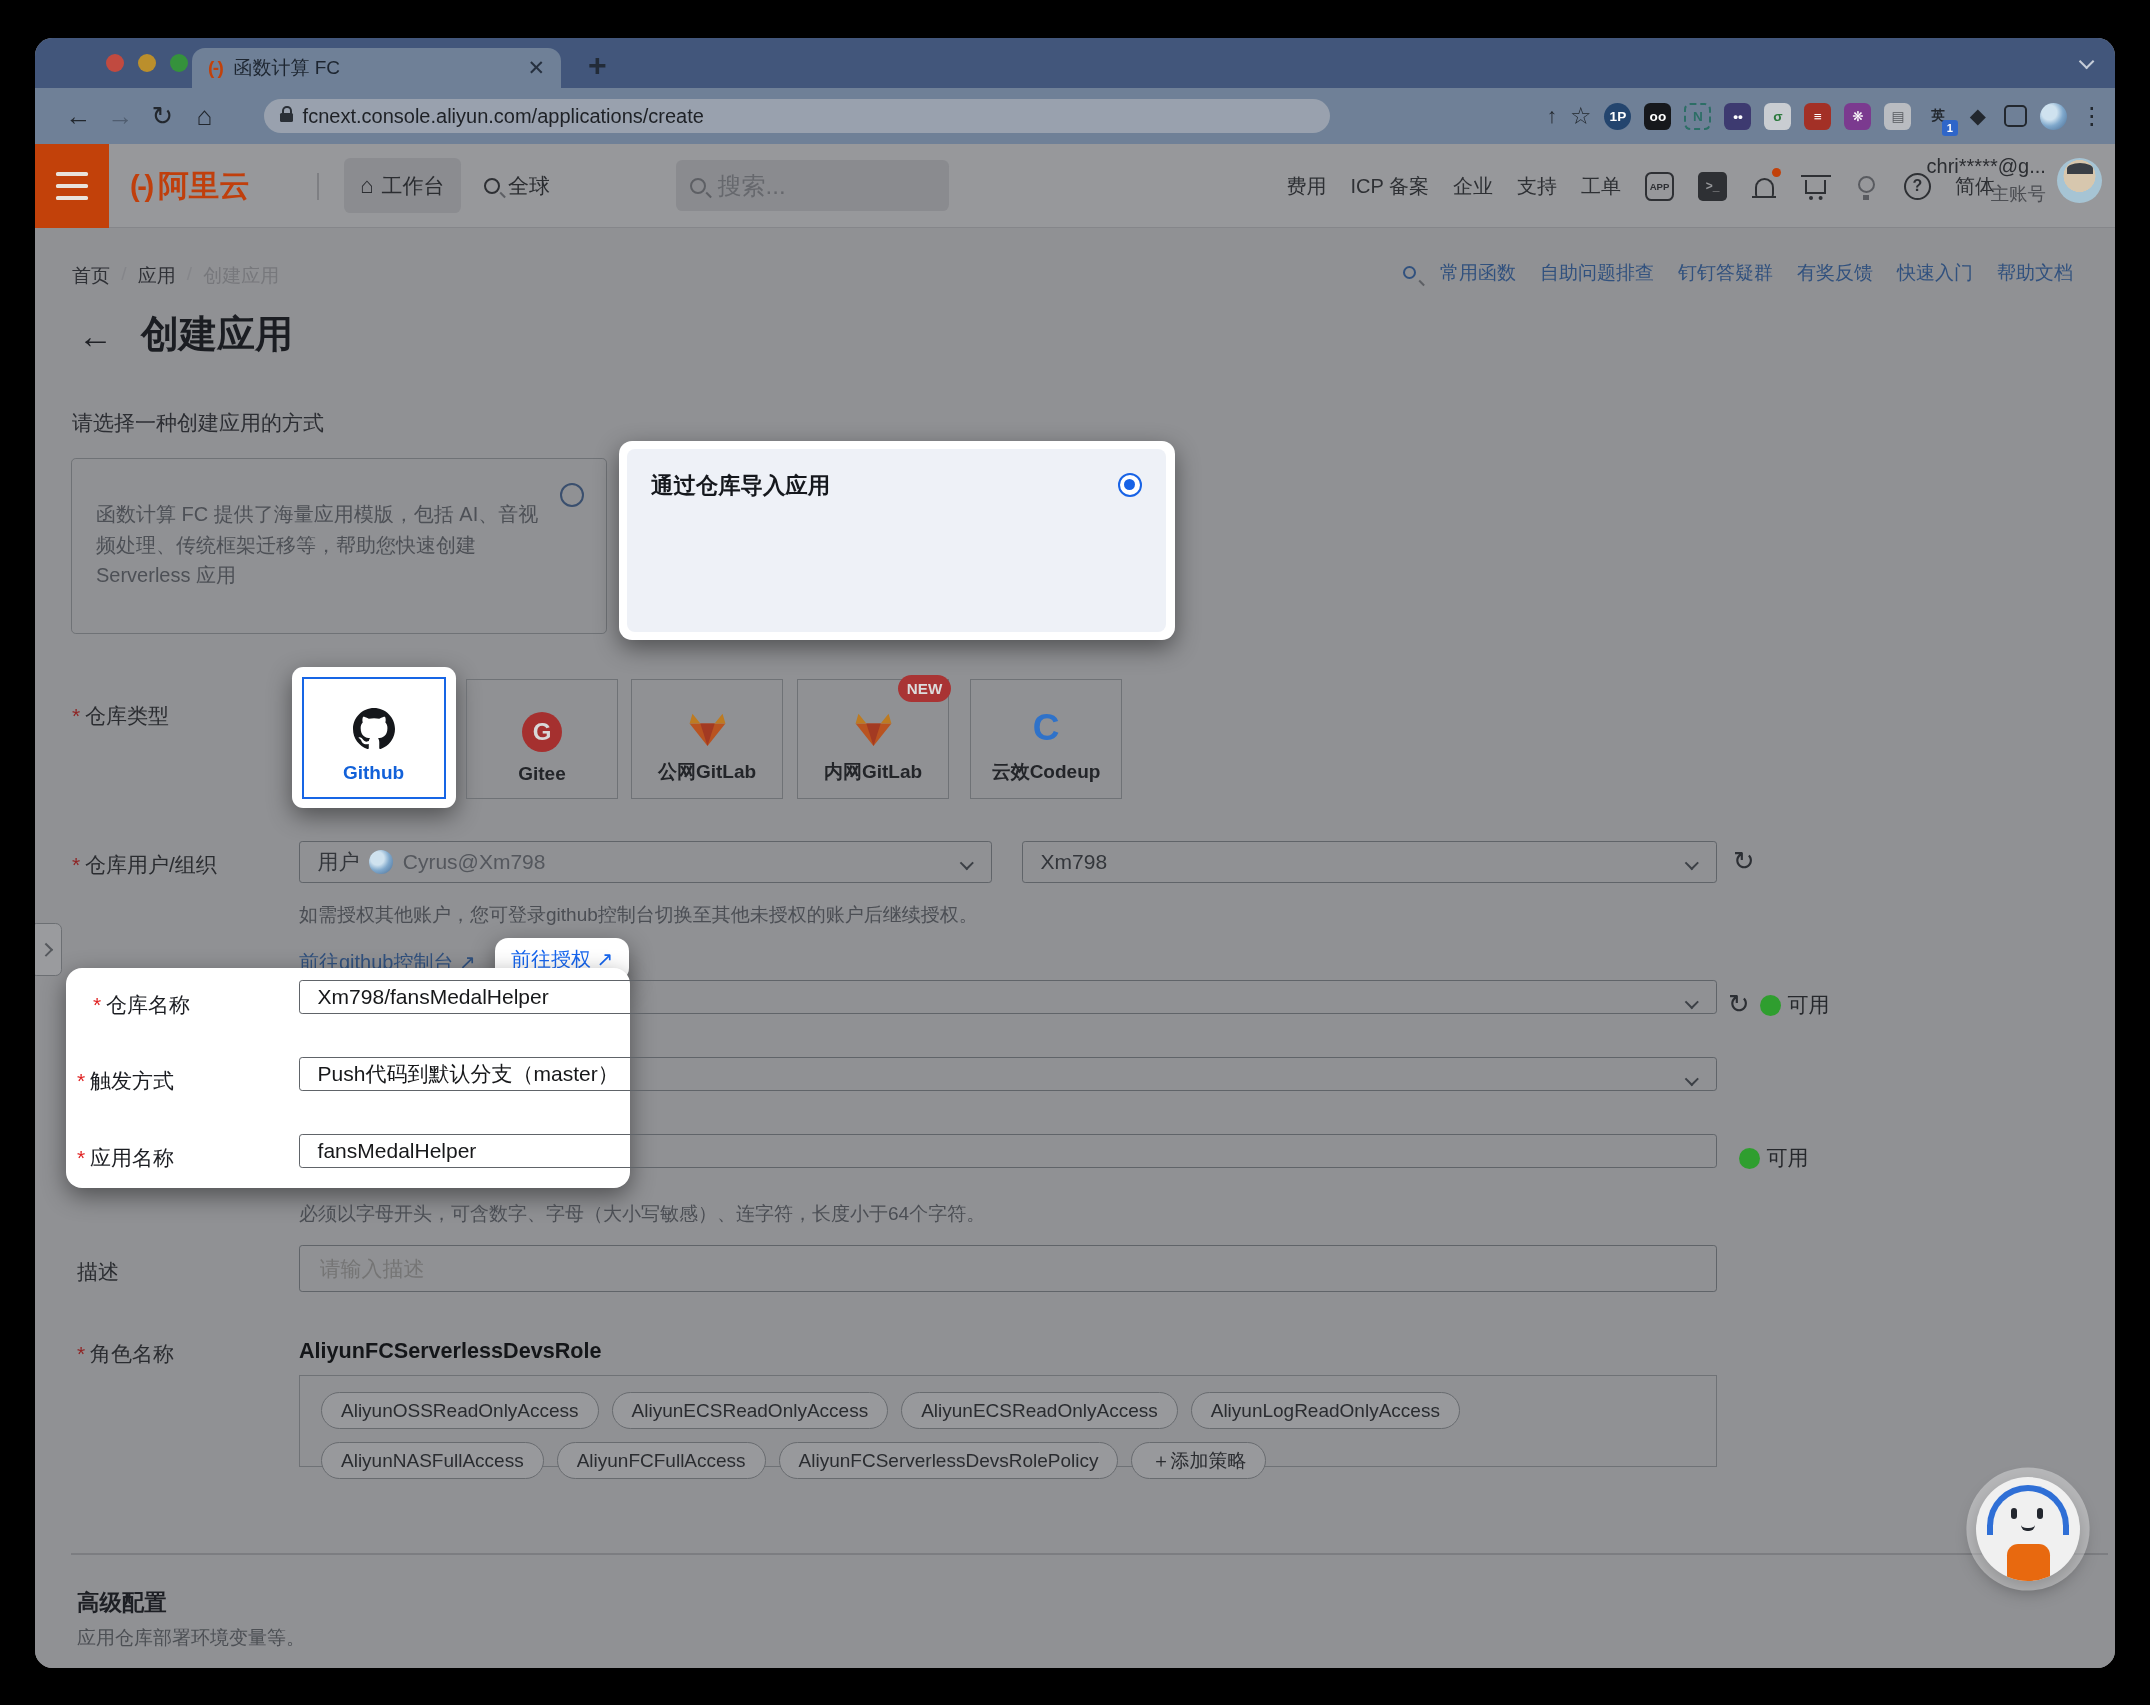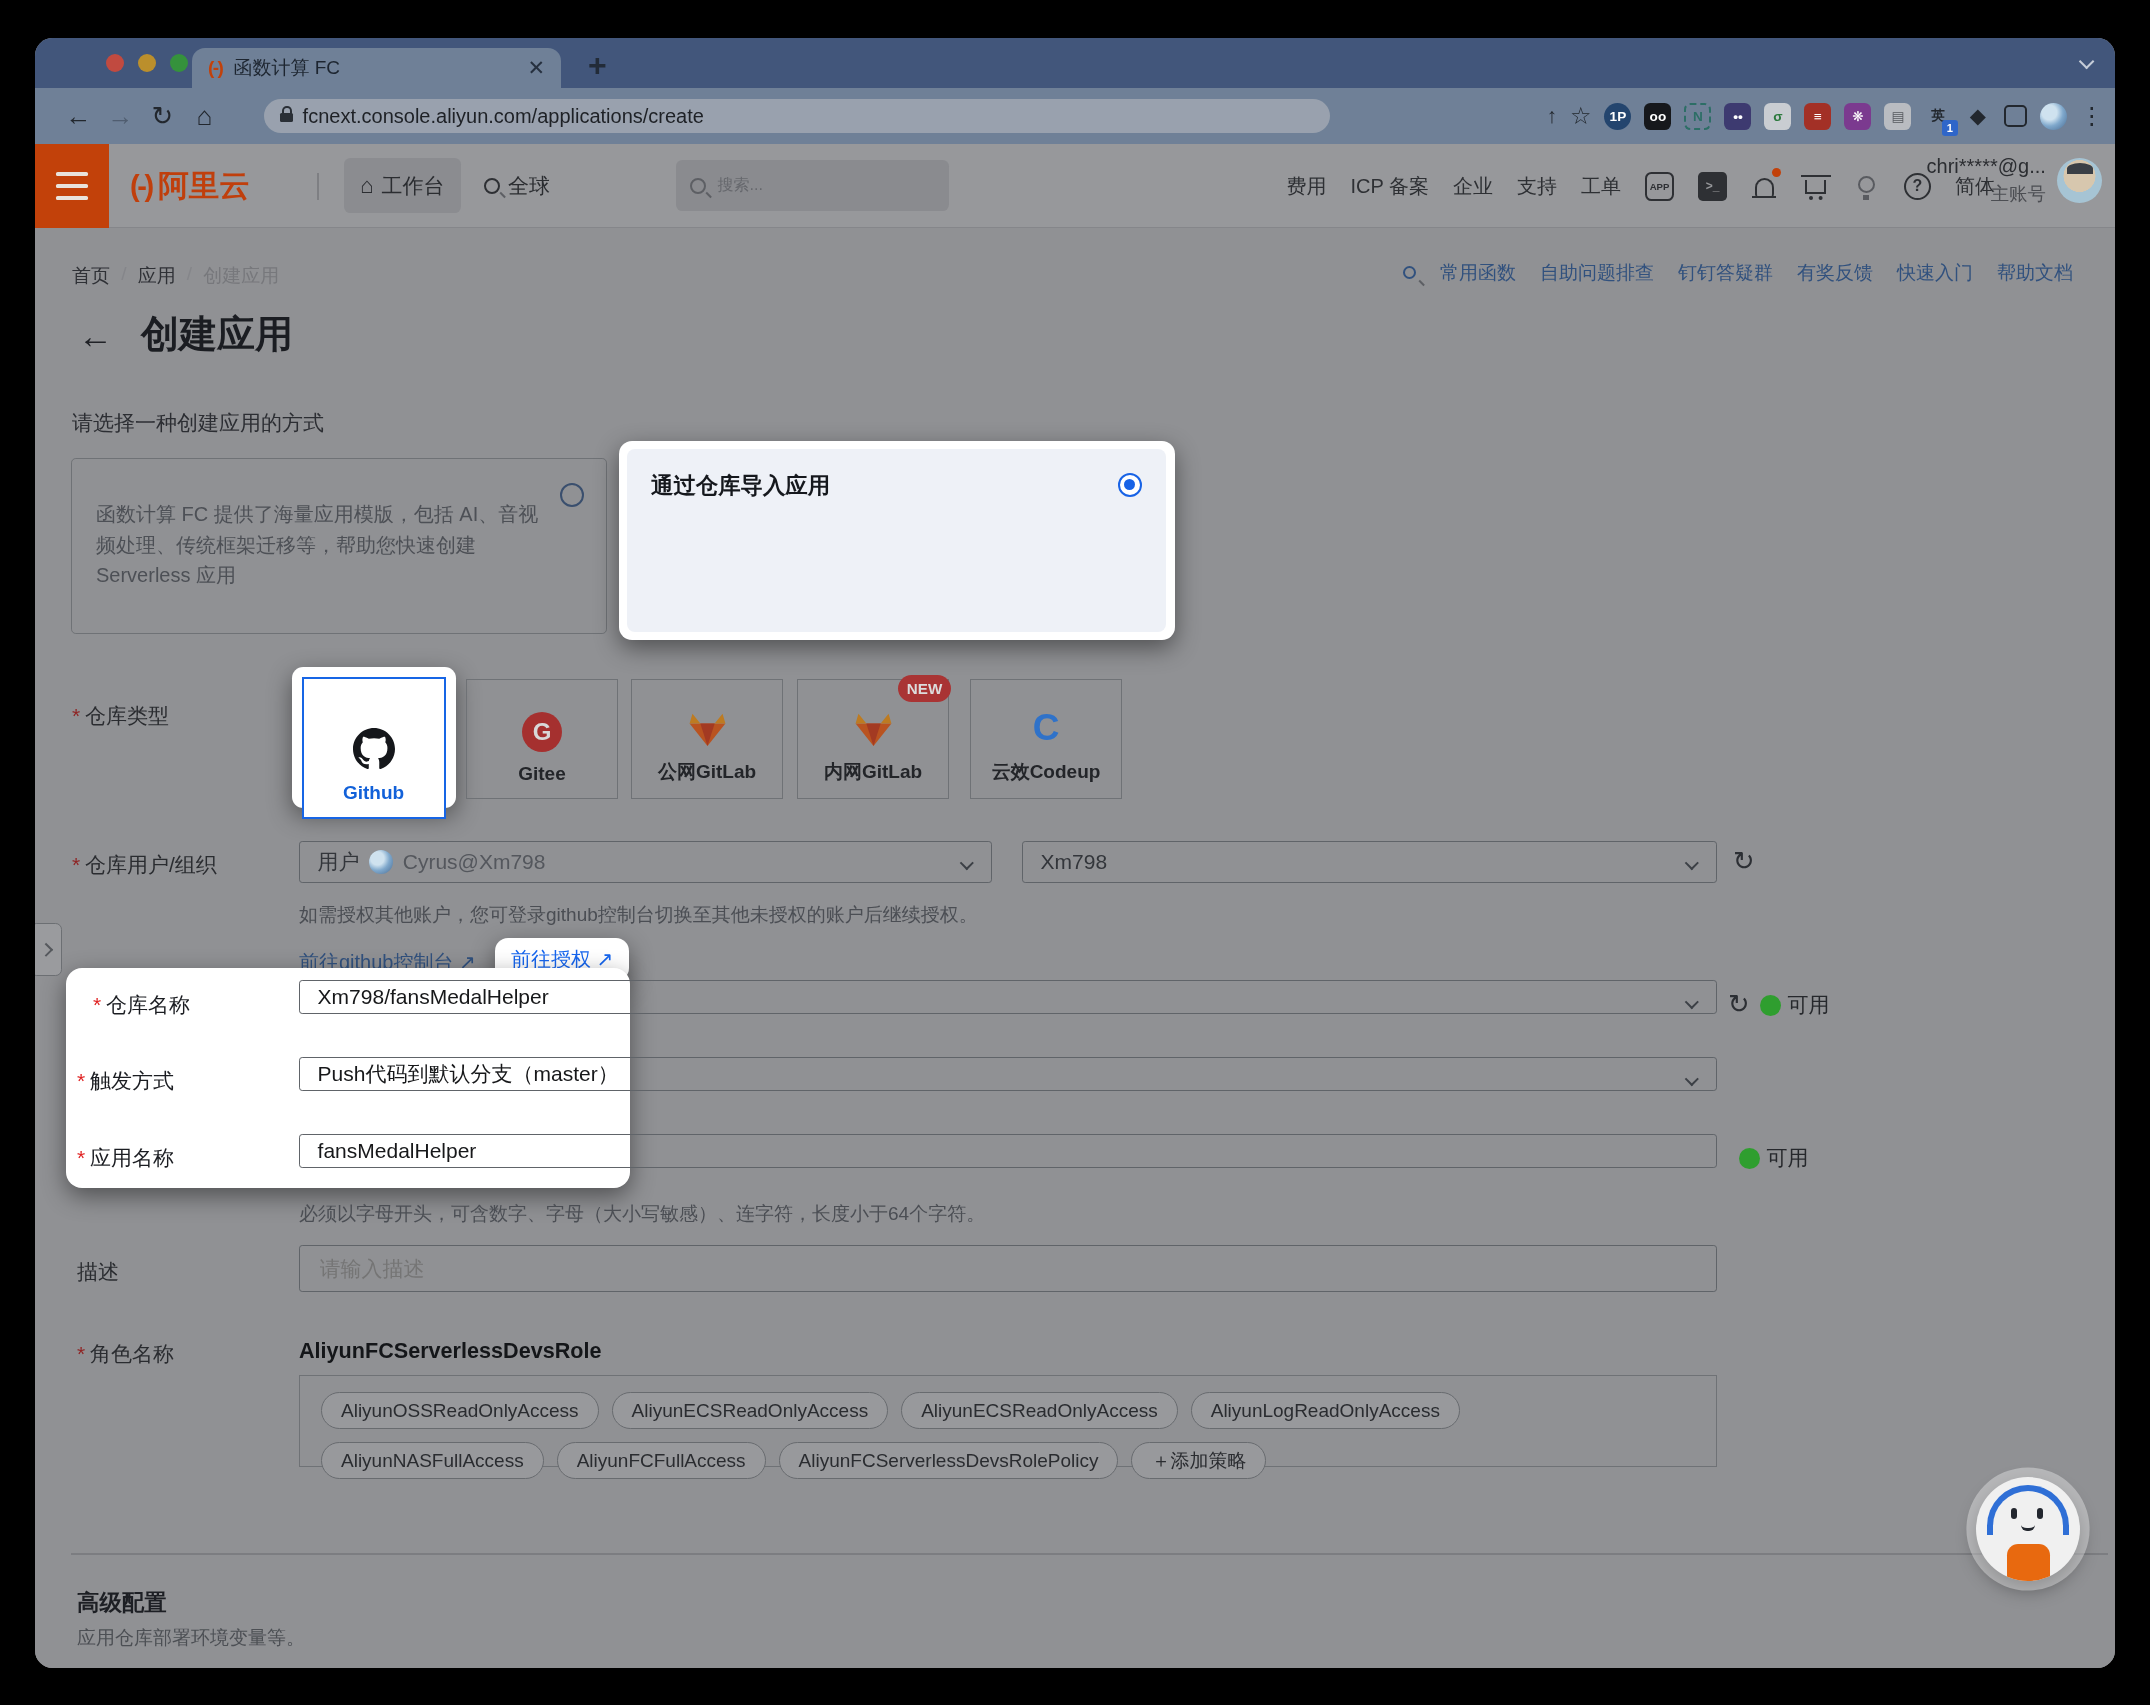--- a/index.html
+++ b/index.html
@@ -34,21 +34,21 @@
   
   #chead{position:absolute;left:0;top:106px;width:100%;height:84px;background:#97989b;border-bottom:0.8px solid #85868a;}
   #burger{position:absolute;left:0;top:0;width:74px;height:84px;background:#c2410a;display:flex;flex-direction:column;justify-content:center;gap:7.2px;padding-left:21px;}
   #burger i{display:block;width:32px;height:4.8px;background:#e9e2dc;border-radius:1.6px;}
   #logo{position:absolute;left:95px;top:0;height:84px;display:flex;align-items:center;gap:6.4px;color:#c03f0c;}
   #logo .br{font-size:29px;font-weight:bold;letter-spacing:-2.4px;}
   #logo .tx{font-size:30.5px;font-weight:bold;}
   #hsep{position:absolute;left:282px;top:29px;width:1.6px;height:27px;background:#7e7f83;}
   .hchip{position:absolute;top:14.4px;height:55px;background:#8b8c90;border-radius:6.4px;display:flex;align-items:center;gap:8px;padding:0 16px;color:#2b2d31;font-size:21px;}
   .hplain{position:absolute;top:0;height:84px;display:flex;align-items:center;gap:8px;color:#2b2d31;font-size:21px;}
-  #hsearch{position:absolute;left:641px;top:16px;width:273px;height:51px;background:#8a8b8f;border-radius:6.4px;display:flex;align-items:center;gap:11.2px;padding:0 14.4px;color:#66686d;font-size:16px;}
+  #hsearch{position:absolute;left:641px;top:16px;width:273px;height:51px;background:#8a8b8f;border-radius:6.4px;display:flex;align-items:center;gap:11.2px;padding:0 14.4px;color:#66686d;font-size:24px;}
   .mag{width:16px;height:16px;border:2.4px solid #5d5f64;border-radius:50%;position:relative;}
   .mag:after{content:"";position:absolute;left:13px;top:14.4px;width:7.2px;height:2.4px;background:#5d5f64;transform:rotate(45deg);}
   #hright{position:absolute;right:120px;top:0;height:84px;display:flex;align-items:center;gap:24px;color:#2e3034;font-size:20px;}
   .hic{width:27px;height:27px;display:flex;align-items:center;justify-content:center;position:relative;color:#2e3034;}
   .appic{border:2.4px solid #2e3034;border-radius:6.4px;font-size:9.6px;font-weight:bold;width:29px;height:29px;}
   .termic{background:#2e3034;border-radius:4.8px;color:#97989b;font-size:12px;font-weight:bold;width:29px;height:29px;}
   .bell{width:19px;height:19px;border:2.4px solid #2e3034;border-radius:9.6px 9.6px 3.2px 3.2px;border-bottom:none;position:relative;margin-top:3.2px;}
   .bell:after{content:"";position:absolute;left:-4.8px;top:16px;width:24px;height:2.4px;background:#2e3034;}
   .belldot{position:absolute;right:-3.2px;top:-4.8px;width:9.6px;height:9.6px;border-radius:50%;background:#c2410a;}
   .cart{width:21px;height:14.4px;border:2.4px solid #2e3034;border-top:none;position:relative;margin-top:1.6px;}
@@ -221,21 +221,21 @@
       <div class="abs" style="left:8px;top:8px;width:539px;height:183px;background:#eef1f7;border-radius:8px;padding:21px 24px;">
         <div class="cardT" style="color:#15181d;">通过仓库导入应用</div>
         <span class="radio-on" style="right:24px;top:24px;"></span>
       </div>
     </div>
 
     <div class="lbl" style="left:37px;top:473px;">
       <span class="ast">*</span><span>仓库类型</span>
     </div>
     <div class="spot" style="left:257px;top:438px;width:164px;height:141px;border-radius:11.2px;">
-      <div class="rcard" style="left:9.6px;top:9.6px;width:144px;height:142px;border:2.4px solid #1765e5;background:#fff;">
+      <div class="rcard" style="left:9.6px;top:9.6px;width:144px;height:122px;border:2.4px solid #1765e5;background:#fff;">
         <svg width="42" height="42" viewBox="0 0 16 16">
               <path fill="#15171b" d="M8 0C3.58 0 0 3.58 0 8c0 3.54 2.29 6.53 5.47 7.59.4.07.55-.17.55-.38 0-.19-.01-.82-.01-1.49-2.01.37-2.53-.49-2.69-.94-.09-.23-.48-.94-.82-1.13-.28-.15-.68-.52-.01-.53.63-.01 1.08.58 1.23.82.72 1.21 1.87.87 2.33.66.07-.52.28-.87.51-1.07-1.78-.2-3.64-.89-3.64-3.95 0-.87.31-1.59.82-2.15-.08-.2-.36-1.02.08-2.12 0 0 .67-.21 2.2.82.64-.18 1.32-.27 2-.27s1.36.09 2 .27c1.53-1.04 2.2-.82 2.2-.82.44 1.1.16 1.92.08 2.12.51.56.82 1.27.82 2.15 0 3.07-1.87 3.75-3.65 3.95.29.25.54.73.54 1.48 0 1.07-.01 1.93-.01 2.2 0 .21.15.46.55.38A8.01 8.01 0 0 0 16 8c0-4.42-3.58-8-8-8z"></path>
             </svg>
         <span class="nm" style="color:#1261d9;">Github</span>
       </div>
     </div>
     <div class="rcard" style="left:431px;top:450px;">
       <span style="width:40px;height:40px;border-radius:50%;background:#a5302f;color:#d8d8d8;display:flex;align-items:center;justify-content:center;font-size:24px;font-weight:bold;">G</span>
       <span class="nm">Gitee</span>
     </div>

